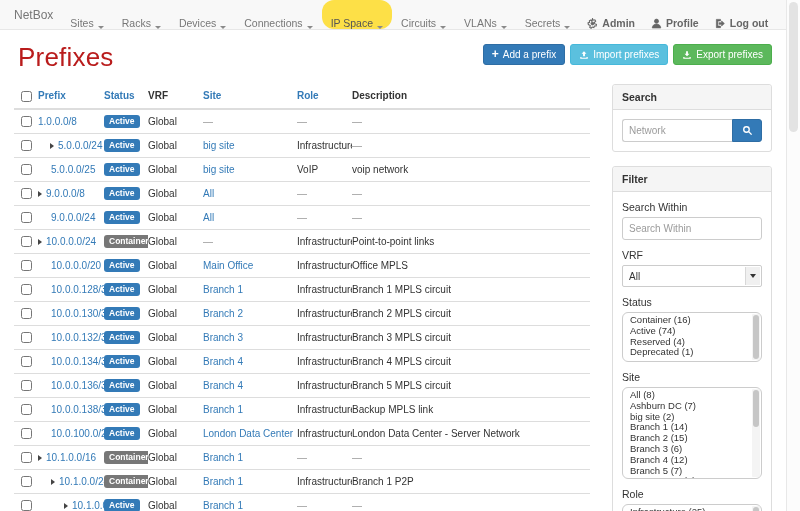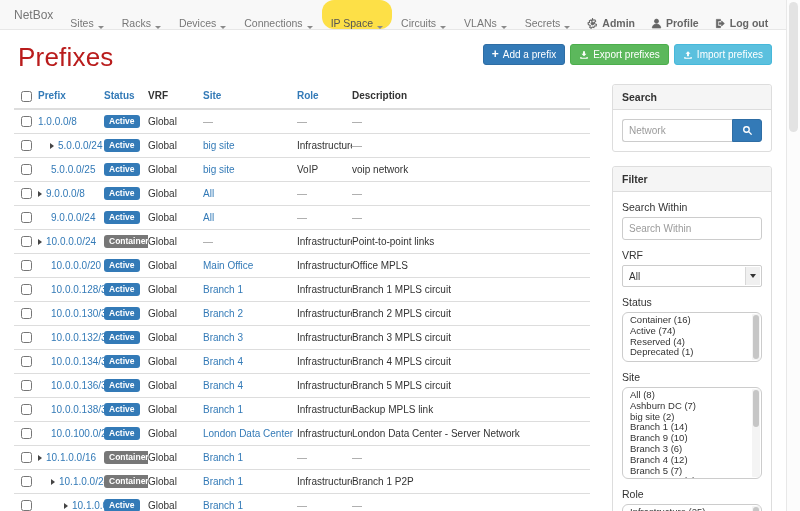--- a/index.html
+++ b/index.html
@@ -148,37 +148,37 @@
 </div>
 
 <div class="container">
   <div class="page-head">
     <h1>Prefixes</h1>
     <div class="actions">
       <div class="btn btn-primary">
         <span class="plus">+</span>
         <span>Add a prefix</span>
       </div>
+      <div class="btn btn-info">
+        <span class="bico">
+            <svg viewBox="0 0 16 16">
+              <path d="M8 2l4 4H9.5v4h-3V6H4z"></path>
+              <path d="M2 11v3h12v-3h-2v1.4H4V11z"></path>
+            </svg>
+          </span>
+        <span>Import prefixes</span>
+      </div>
       <div class="btn btn-success">
         <span class="bico">
             <svg viewBox="0 0 16 16">
               <path d="M6.5 2h3v4H12l-4 4-4-4h2.5z"></path>
               <path d="M2 11v3h12v-3h-2v1.4H4V11z"></path>
             </svg>
           </span>
         <span>Export prefixes</span>
-      </div>
-      <div class="btn btn-info">
-        <span class="bico">
-            <svg viewBox="0 0 16 16">
-              <path d="M8 2l4 4H9.5v4h-3V6H4z"></path>
-              <path d="M2 11v3h12v-3h-2v1.4H4V11z"></path>
-            </svg>
-          </span>
-        <span>Import prefixes</span>
       </div>
     </div>
   </div>
 
   <div class="main">
     <div class="table-wrap">
       <table>
         <colgroup>
           <col style="width:24px">
             <col style="width:66px">
@@ -397,21 +397,21 @@
                 <div class="lb-thumb"></div>
               </div>
             </div>
 
           <label class="flabel">Site</label>
           <div class="listbox lb-site" id="lb-site">
               <div class="lb-opt">All (8)</div>
               <div class="lb-opt">Ashburn DC (7)</div>
               <div class="lb-opt">big site (2)</div>
               <div class="lb-opt">Branch 1 (14)</div>
-              <div class="lb-opt">Branch 9 (10)</div>
+              <div class="lb-opt">Branch 2 (15)</div>
               <div class="lb-opt">Branch 3 (6)</div>
               <div class="lb-opt">Branch 4 (12)</div>
               <div class="lb-opt">Branch 5 (7)</div>
               <div class="lb-opt">COLO-1-CA (3)</div>
               <div class="lb-scroll">
                 <div class="lb-thumb"></div>
               </div>
             </div>
 
           <label class="flabel">Role</label>

